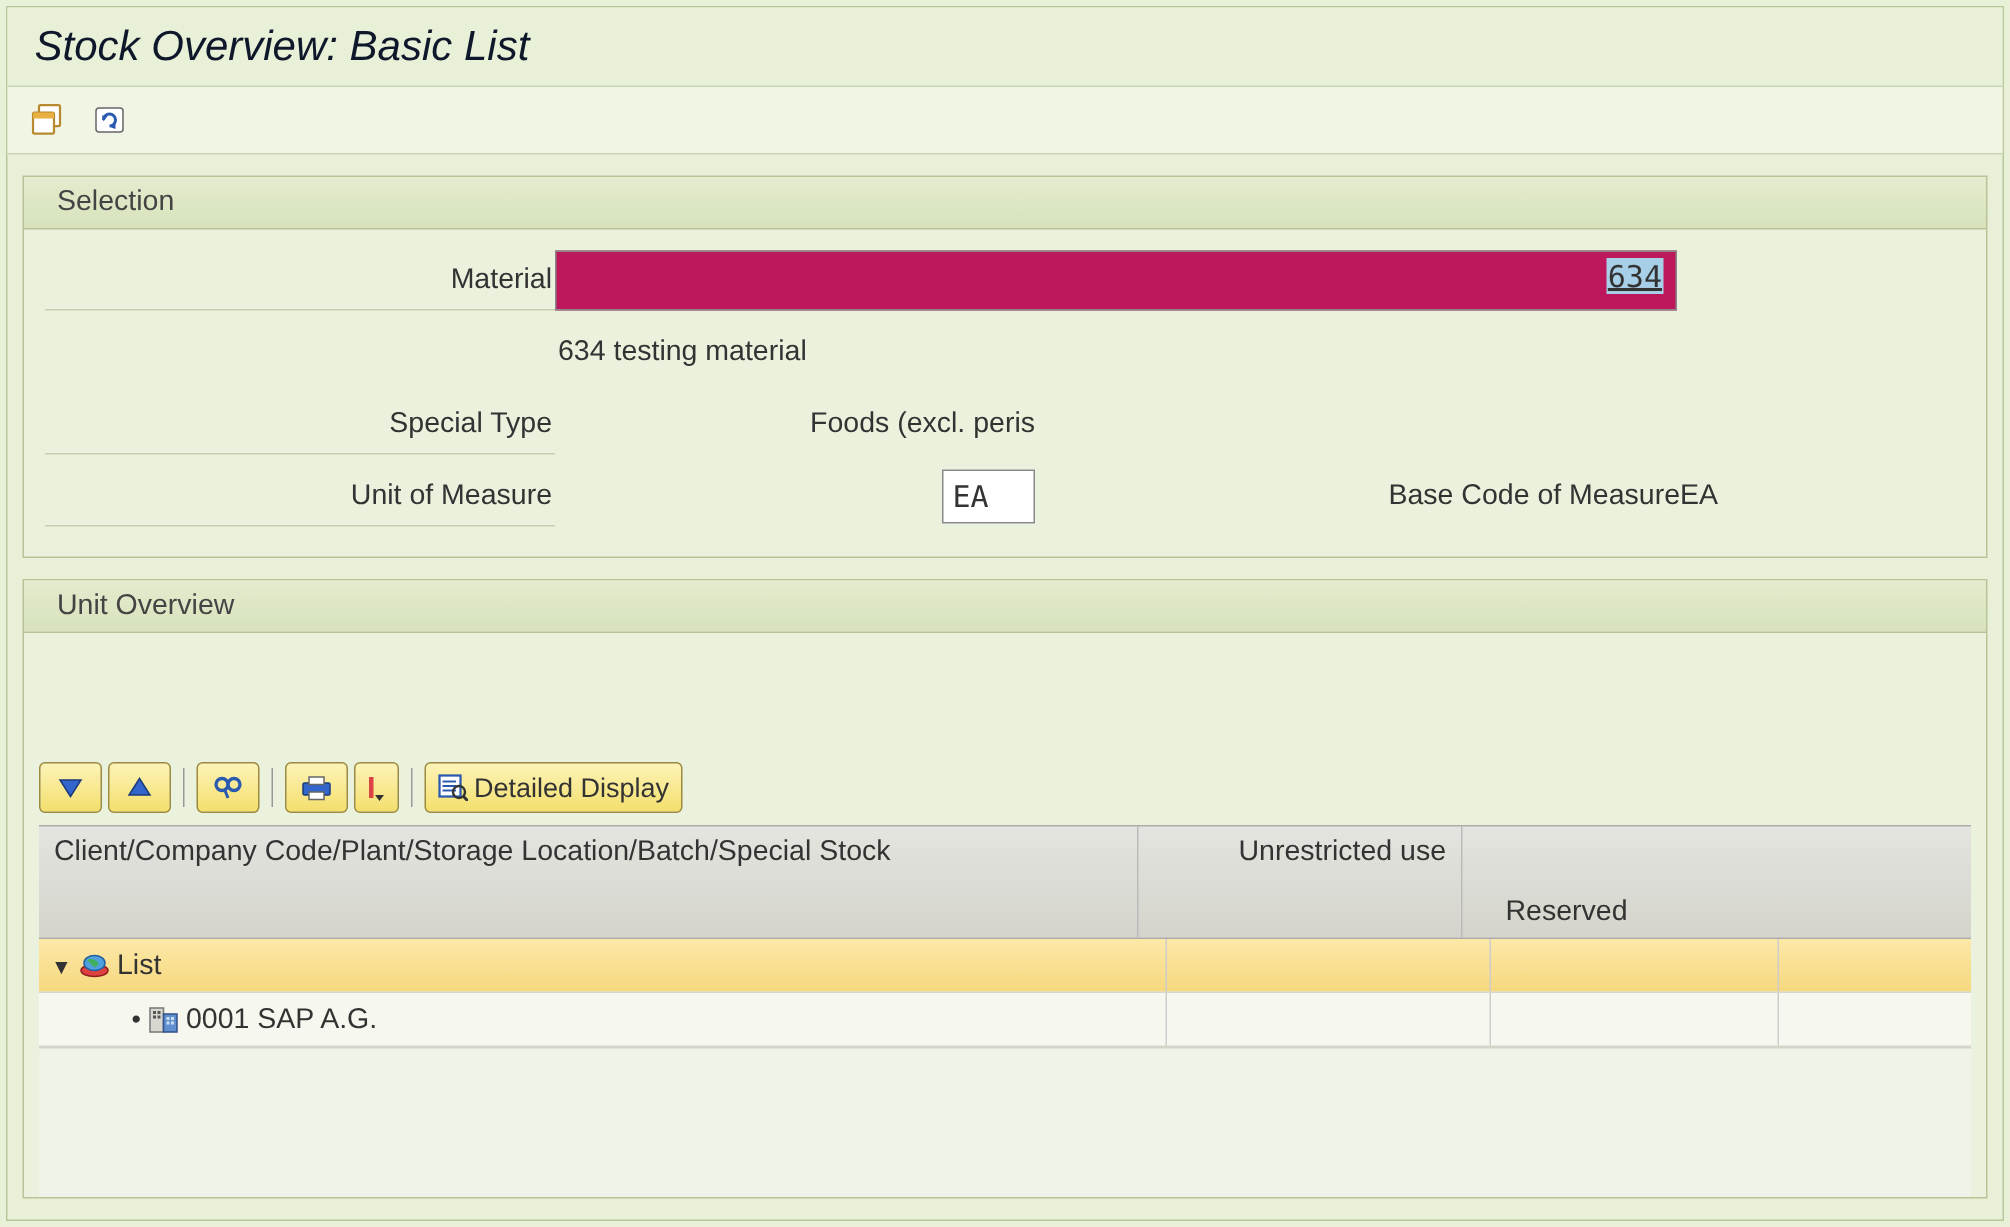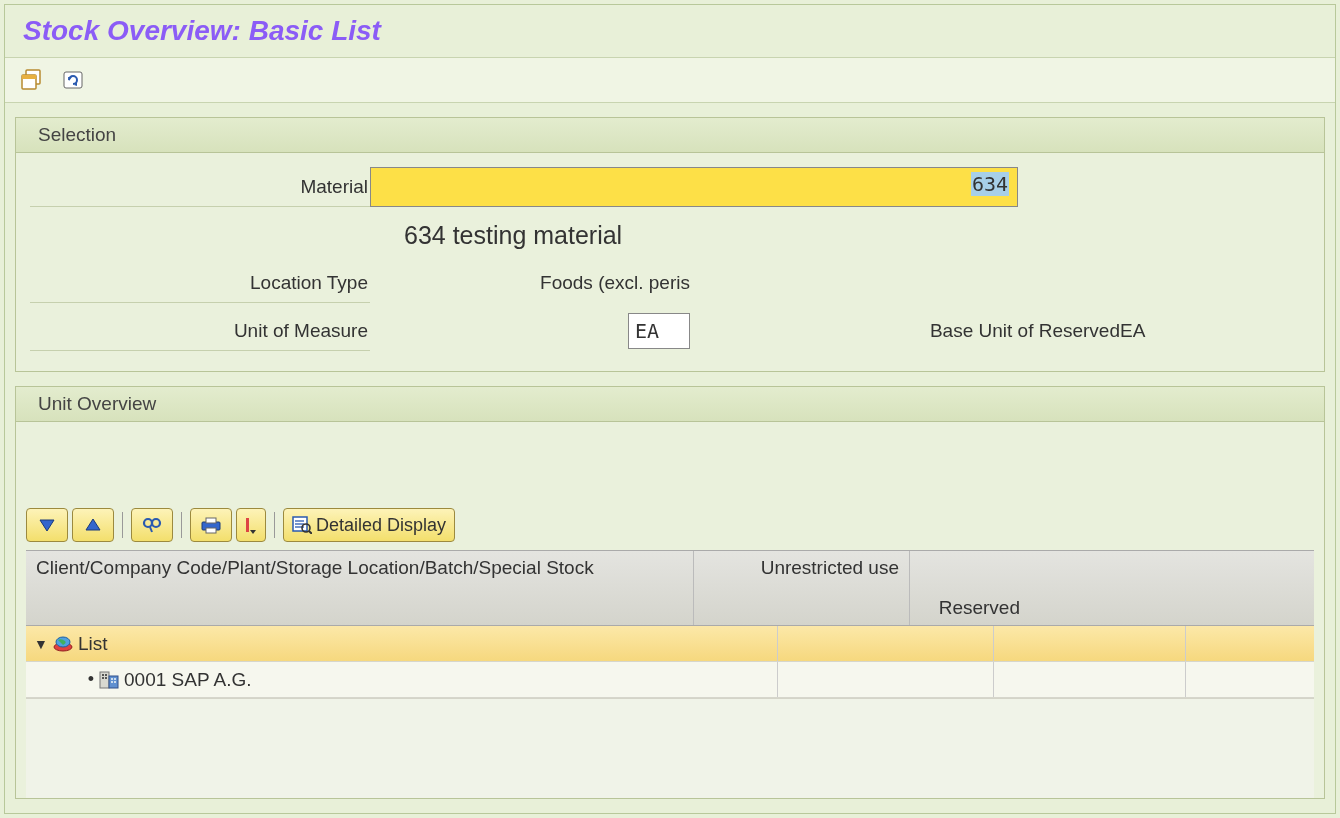--- a/index.html
+++ b/index.html
@@ -19,22 +19,22 @@
       height: calc(100% - 8px);
     }
     .title-bar {
       background: #e8f0d8;
       padding: 10px 18px;
       border-bottom: 1px solid #c8d4b0;
     }
     .page-title {
       font-size: 28px;
       font-style: italic;
-      font-weight: bold;
-      color: #8b5cf6;
+      font-weight: normal;
+      color: #0f172a;
     }
     .toolbar {
       background: #f0f5e4;
       padding: 8px 14px;
       border-bottom: 1px solid #c8d4b0;
       display: flex;
       gap: 12px;
       align-items: center;
     }
     .icon-btn {
@@ -71,48 +71,48 @@
       font-size: 19px;
       color: #333;
       border-bottom: 1px solid #c6d0ae;
       padding: 8px 2px;
     }
     .form-label.no-border { border-bottom: none; }
     .form-value-cell {
       flex: 0 0 auto;
     }
     .material-input {
-      width: 648px;
+      width: 748px;
       height: 40px;
       border: 1px solid #888;
-      background: #fde047;
+      background: #be185d;
       font-family: monospace;
       font-size: 20px;
       padding: 4px 8px;
+      text-decoration: underline;
     }
     .material-input .highlight {
       background: #a7cfe8;
       padding: 0 1px;
     }
     .uom-input {
       width: 62px;
       height: 36px;
       border: 1px solid #888;
       background: #fff;
       font-family: monospace;
       font-size: 20px;
       padding: 4px 6px;
       display: inline-flex;
       align-items: center;
     }
     .desc-text {
-      font-size: 25px;
+      font-size: 19px;
       color: #333;
       padding-left: 2px;
-      margin-left: 32px;
     }
     .col2 {
       width: 320px;
       font-size: 19px;
       color: #333;
     }
     .col3 {
       margin-left: 110px;
       font-size: 19px;
       color: #333;
@@ -154,21 +154,21 @@
       border-top: 1px solid #aaa;
       border-bottom: 1px solid #aaa;
     }
     .th {
       padding: 6px 10px;
       font-size: 19px;
       color: #333;
       border-right: 1px solid #bbb;
       white-space: nowrap;
     }
-    .th1 { width: 668px; }
+    .th1 { width: 733px; }
     .th2 { width: 216px; text-align: right; }
     .th3 { width: 192px; text-align: right; }
     .th4 { width: 120px; text-align: right; border-right: none; margin-top: 40px; }
     .row {
       display: flex;
       align-items: center;
       height: 36px;
       border-bottom: 1px solid #d6d6cc;
     }
     .row-selected {
@@ -241,30 +241,30 @@
           </div>
         </div>
       </div>
 
       <div class="form-row">
         <div class="form-label no-border" style="border-bottom:none;"></div>
         <div class="desc-text">634 testing material</div>
       </div>
 
       <div class="form-row">
-        <div class="form-label">Location Type</div>
+        <div class="form-label">Special Type</div>
         <div class="col2">Foods (excl. peris</div>
       </div>
 
       <div class="form-row">
         <div class="form-label">Unit of Measure</div>
         <div class="col2">
           <span class="uom-input">EA</span>
         </div>
-        <div style="width:430px; font-size:19px;">Base Unit of Reserved</div>
+        <div style="width:430px; font-size:19px;">Base Code of Measure</div>
         <div class="col3" style="margin-left:0;">EA</div>
       </div>
 
     </div>
   </div>
 
   <div class="panel">
     <div class="panel-header">Unit Overview</div>
     <div class="panel-body" style="padding: 6px 6px 0 6px;">
 

